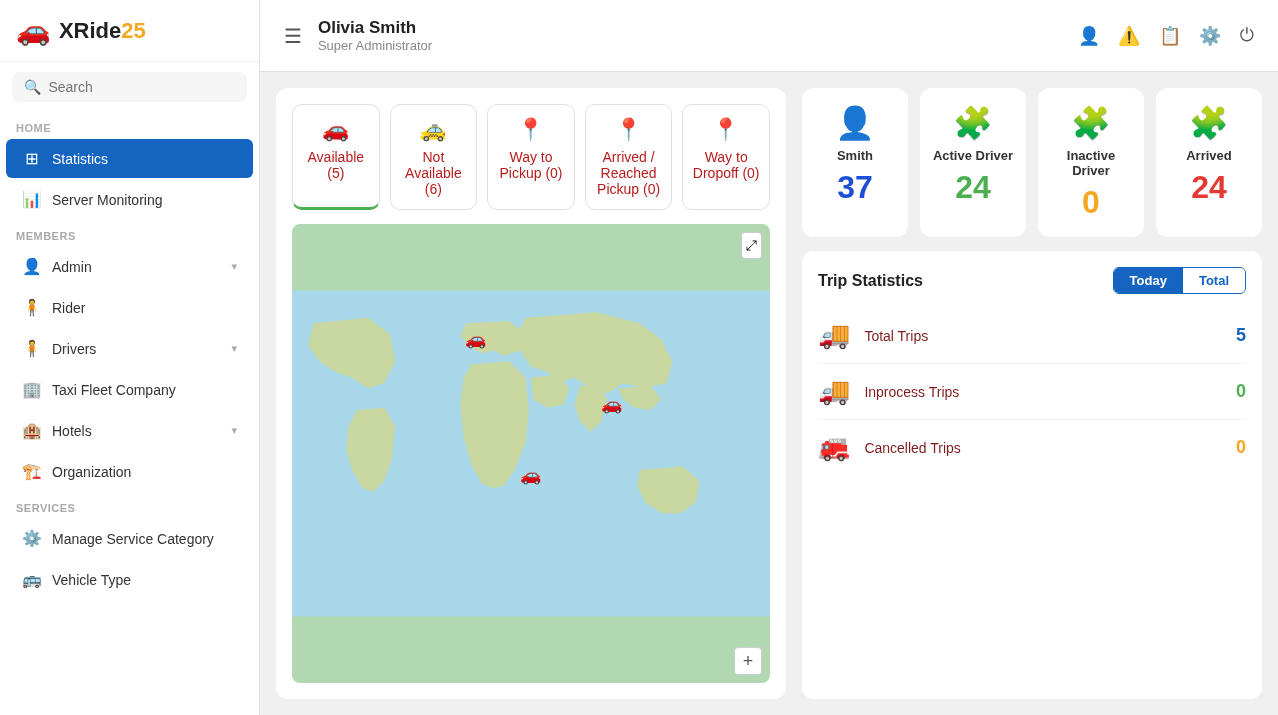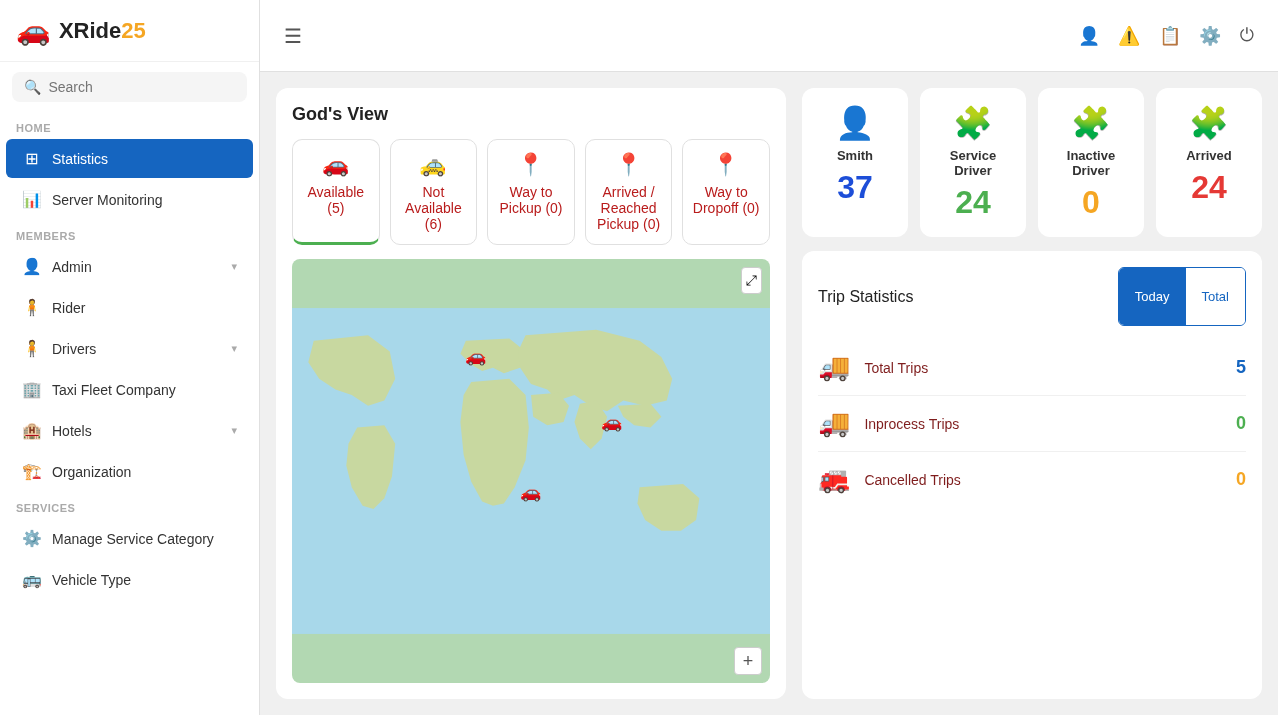--- a/index.html
+++ b/index.html
@@ -203,30 +203,30 @@
       padding: 16px;
       flex: 1;
       overflow-y: auto;
     }
     .trip-stats-header {
       display: flex;
       justify-content: space-between;
       align-items: center;
       margin-bottom: 14px;
     }
-    .trip-stats-header h3 { font-size: 16px; font-weight: 400; color: #222; }
+    .trip-stats-header h3 { font-size: 16px; font-weight: 700; color: #222; }
     .tab-group { display: flex; border-radius: 6px; overflow: hidden; border: 1px solid #1565c0; }
     .tab-btn {
-      padding: 21px 16px;
+      padding: 5px 16px;
       font-size: 13px;
       cursor: pointer;
       border: none;
       background: #fff;
       color: #1565c0;
-      font-weight: 400;
+      font-weight: 700;
     }
     .tab-btn.active { background: #1565c0; color: #fff; }
 
     .trip-item {
       display: flex;
       align-items: center;
       gap: 14px;
       padding: 12px 0;
       border-bottom: 1px solid #f0f0f0;
     }
@@ -304,34 +304,37 @@
     <span class="nav-icon">🚌</span>
     <span>Vehicle Type</span>
   </div>
 </div>
 
 <div id="main">
 
   <div id="topbar">
     <div id="topbar-left">
       <span class="hamburger-icon">☰</span>
+      <div id="topbar-user">
+        <h2>Olivia Smith</h2>
+        <p>Super Administrator</p>
+      </div>
     </div>
     <div id="topbar-icons">
       <span class="topbar-icon">👤</span>
       <span class="topbar-icon">⚠️</span>
       <span class="topbar-icon">📋</span>
       <span class="topbar-icon">⚙️</span>
       <span class="topbar-icon">⏻</span>
     </div>
   </div>
 
   <div id="content">
 
     <div id="gods-view">
-      <h2>God's View</h2>
 
       <div class="status-cards">
         <div class="status-card active-card">
           <div class="card-icon">🚗</div>
           <div class="card-label">Available (5)</div>
         </div>
         <div class="status-card">
           <div class="card-icon">🚕</div>
           <div class="card-label">Not Available (6)</div>
         </div>
@@ -384,21 +387,21 @@
     <div id="stats-panel">
 
       <div class="stat-cards-row">
         <div class="stat-card user-card">
           <span class="stat-icon">👤</span>
           <span class="stat-label">Smith</span>
           <span class="stat-value">37</span>
         </div>
         <div class="stat-card active-driver-card">
           <span class="stat-icon">🧩</span>
-          <span class="stat-label">Service Driver</span>
+          <span class="stat-label">Active Driver</span>
           <span class="stat-value">24</span>
         </div>
         <div class="stat-card inactive-driver-card">
           <span class="stat-icon">🧩</span>
           <span class="stat-label">Inactive Driver</span>
           <span class="stat-value">0</span>
         </div>
         <div class="stat-card driver-card">
           <span class="stat-icon">🧩</span>
           <span class="stat-label">Arrived</span>

